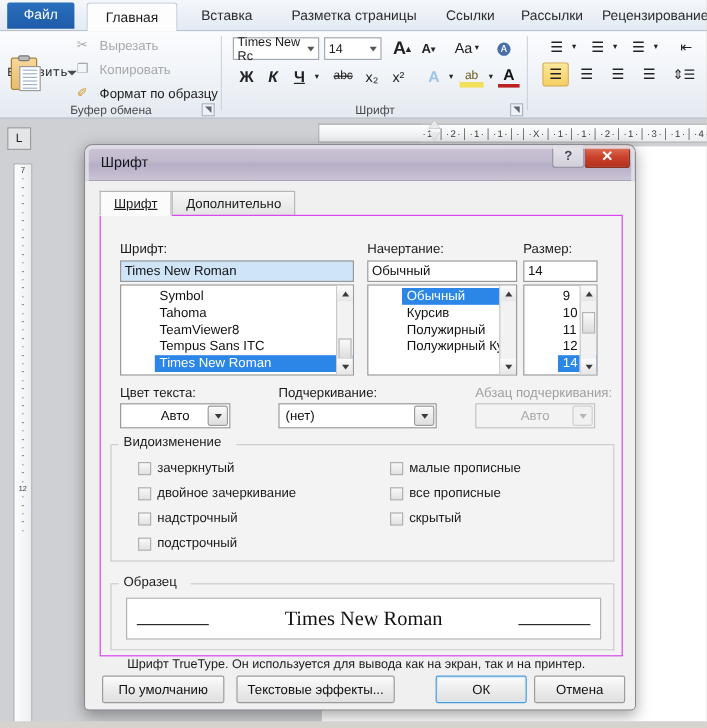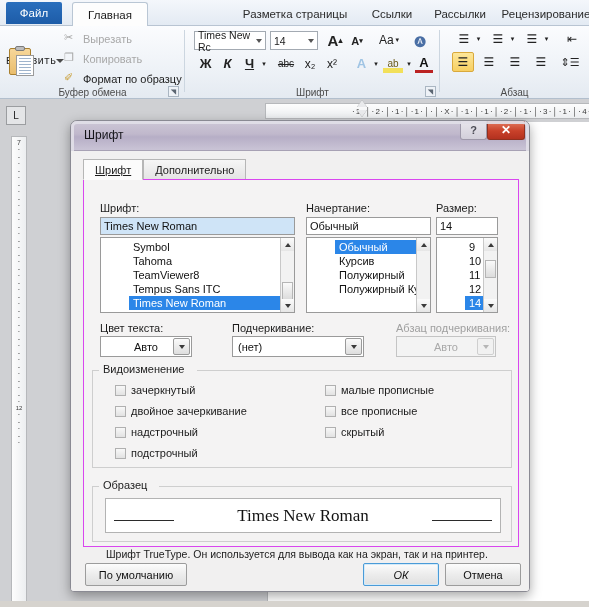--- a/index.html
+++ b/index.html
@@ -306,34 +306,37 @@
   .note { position: absolute; font-size: 10.5px; color: #1b1b1b; }
 
   .btn {
     position: absolute; height: 23px;
     background: linear-gradient(#fcfcfc,#ececec 50%,#e0e0e0);
     border: 1px solid #9c9c9c; border-radius: 2px;
     display: flex; align-items: center; justify-content: center;
     font-size: 11px; color: #111;
   }
   .btn.default {
-    border: 1px solid #4a9bd8; box-shadow: inset 0 0 0 1px #d4eaf8; font-style: italic;
+    border: 1px solid #4a9bd8; box-shadow: inset 0 0 0 1px #d4eaf8;
   }
 </style>
 </head>
 <body>
 
 <div id="screen">
 
   <div class="ribbon-tabs">
     <div class="tab-file">
       <span>Файл</span>
     </div>
     <div class="rtab active" style="left:72px;width:76px;">
       <span>Главная</span>
+    </div>
+    <div class="rtab" style="left:154px;width:70px;">
+      <span>Вставка</span>
     </div>
     <div class="rtab" style="left:228px;width:134px;">
       <span>Разметка страницы</span>
     </div>
     <div class="rtab" style="left:362px;width:60px;">
       <span>Ссылки</span>
     </div>
     <div class="rtab" style="left:424px;width:72px;">
       <span>Рассылки</span>
     </div>
@@ -449,21 +452,20 @@
       <div class="ico-btn" style="left:82px;top:4px;width:20px;height:18px;font-size:12px;">☰</div>
       <div class="ico-btn" style="left:102px;top:7px;width:9px;height:12px;font-size:7px;">▾</div>
       <div class="ico-btn" style="left:122px;top:4px;width:20px;height:18px;font-size:12px;">⇤</div>
 
       <div class="ico-btn" style="left:12px;top:26px;width:22px;height:20px;font-size:12px;background:linear-gradient(#fde79a,#f7cf62);border:1px solid #d9a93c;border-radius:2px;">☰</div>
       <div class="ico-btn" style="left:38px;top:26px;width:22px;height:20px;font-size:12px;">☰</div>
       <div class="ico-btn" style="left:64px;top:26px;width:22px;height:20px;font-size:12px;">☰</div>
       <div class="ico-btn" style="left:90px;top:26px;width:22px;height:20px;font-size:12px;">☰</div>
       <div class="ico-btn" style="left:120px;top:26px;width:20px;height:20px;font-size:11px;">⇕☰</div>
 
-      <div class="grp-label">Абзац</div>
     </div>
   </div>
 
   <div class="workspace">
     <div class="docpage"></div>
 
     <div class="tabsel">
       <span>L</span>
     </div>
 
@@ -681,20 +683,23 @@
             <div class="sample-rule" style="left:8px;width:60px;"></div>
             <div class="sample-rule" style="right:8px;width:60px;"></div>
           </div>
         </div>
         <div class="note" style="left:22px;top:368px;">Шрифт TrueType. Он используется для вывода как на экран, так и на принтер.</div>
       </div>
 
       <div class="btn" style="left:14px;top:412px;width:102px;">
         <span>По умолчанию</span>
       </div>
+      <div class="btn" style="left:126px;top:412px;width:132px;">
+        <span>Текстовые эффекты...</span>
+      </div>
       <div class="btn default" style="left:292px;top:412px;width:76px;">
         <span>ОК</span>
       </div>
       <div class="btn" style="left:374px;top:412px;width:76px;">
         <span>Отмена</span>
       </div>
     </div>
   </div>
 
 </div>

